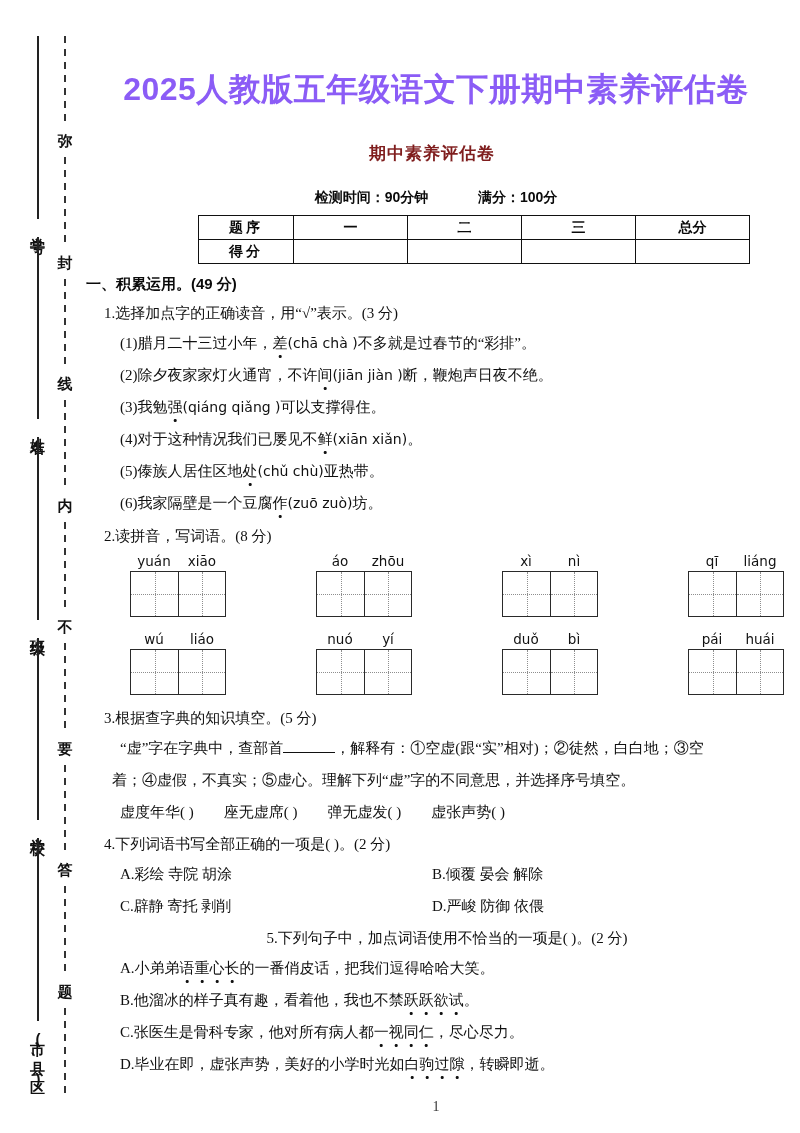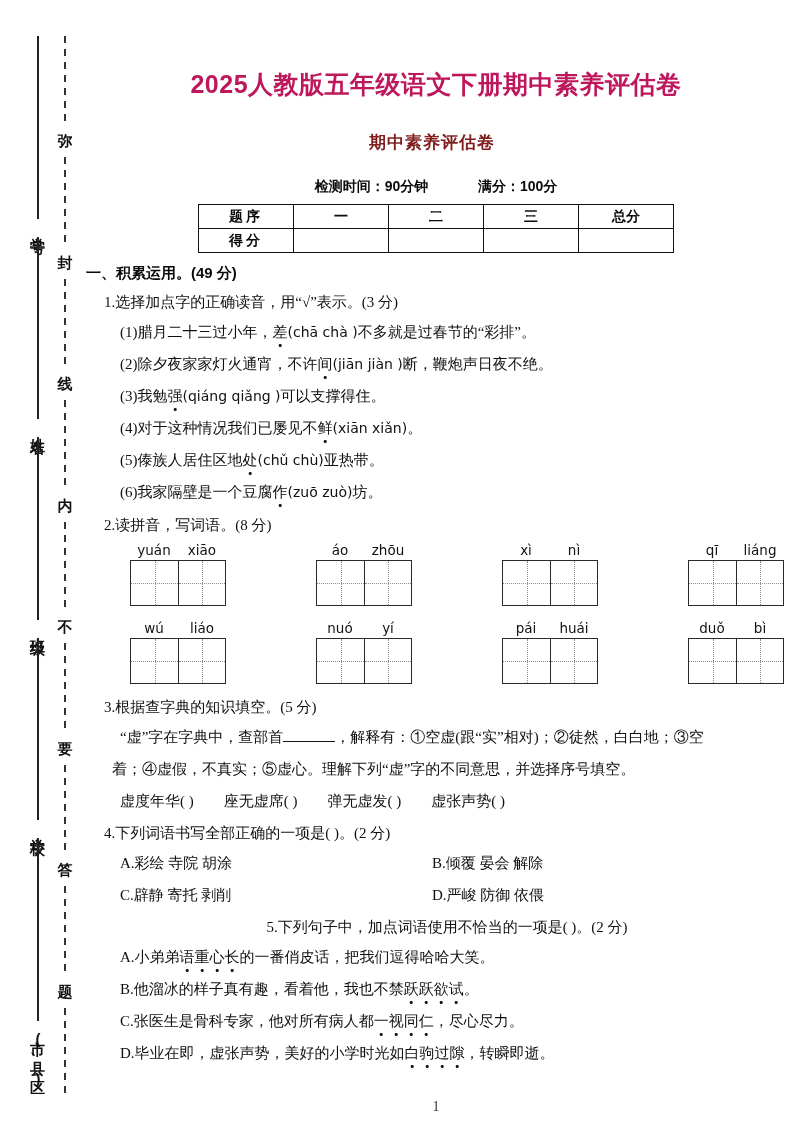--- a/index.html
+++ b/index.html
@@ -92,25 +92,25 @@
     left: 86px;
     top: 0;
     width: 714px;
     height: 1133px;
   }
 
   .main-title {
     text-align: center;
     font-family: "Liberation Sans", "DejaVu Sans", sans-serif;
     font-weight: bold;
-    font-size: 25px;
+    font-size: 32px;
     letter-spacing: 0.5px;
     margin: 68px 0 0 0;
     padding-right: 14px;
-    color: #be185d;
+    color: #8b5cf6;
   }
   .sub-title {
     text-align: center;
     font-family: "Liberation Sans", "DejaVu Sans", sans-serif;
     font-weight: bold;
     font-size: 17px;
     letter-spacing: 1px;
     margin: 30px 8px 0 0;
     padding-right: 14px;
     color: #7f1d1d;
@@ -126,21 +126,21 @@
   }
   .exam-meta .gap { display: inline-block; width: 42px; }
 
   
   .score-table-wrap {
     margin: 8px 0 0 0;
     padding: 0 0 0 112px;
   }
   table.score-table {
     border-collapse: collapse;
-    width: 476px;
+    width: 552px;
     table-layout: fixed;
   }
   table.score-table td {
     border: 1.3px solid #111;
     height: 21px;
     text-align: center;
     vertical-align: middle;
     font-family: "Liberation Sans", "DejaVu Sans", sans-serif;
     font-weight: bold;
     font-size: 14px;
@@ -452,32 +452,32 @@
             <span>nuó</span>
               <span>yí</span>
           </div>
           <div class="grid-boxes">
             <div class="gbox"></div>
             <div class="gbox"></div>
           </div>
         </div>
         <div class="grid-group">
           <div class="grid-label">
+            <span>duǒ</span>
+              <span>bì</span>
+          </div>
+          <div class="grid-boxes">
+            <div class="gbox"></div>
+            <div class="gbox"></div>
+          </div>
+        </div>
+        <div class="grid-group">
+          <div class="grid-label">
             <span>pái</span>
               <span>huái</span>
-          </div>
-          <div class="grid-boxes">
-            <div class="gbox"></div>
-            <div class="gbox"></div>
-          </div>
-        </div>
-        <div class="grid-group">
-          <div class="grid-label">
-            <span>duǒ</span>
-              <span>bì</span>
           </div>
           <div class="grid-boxes">
             <div class="gbox"></div>
             <div class="gbox"></div>
           </div>
         </div>
       </div>
 
       <div class="q stem" style="margin-top:16px;">3.根据查字典的知识填空。(5 分)</div>
 

